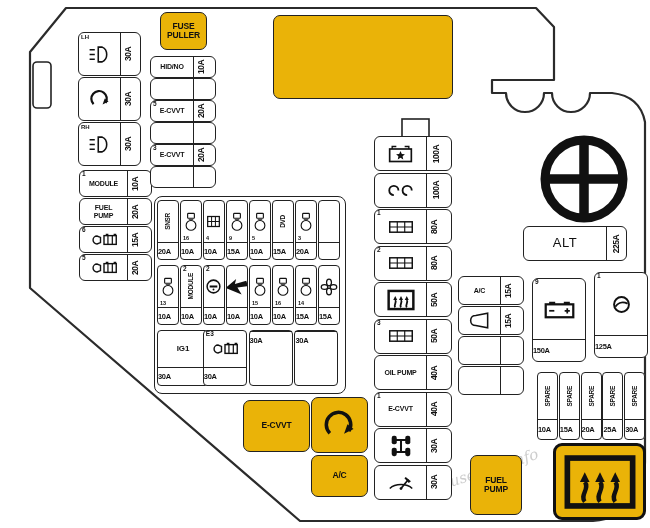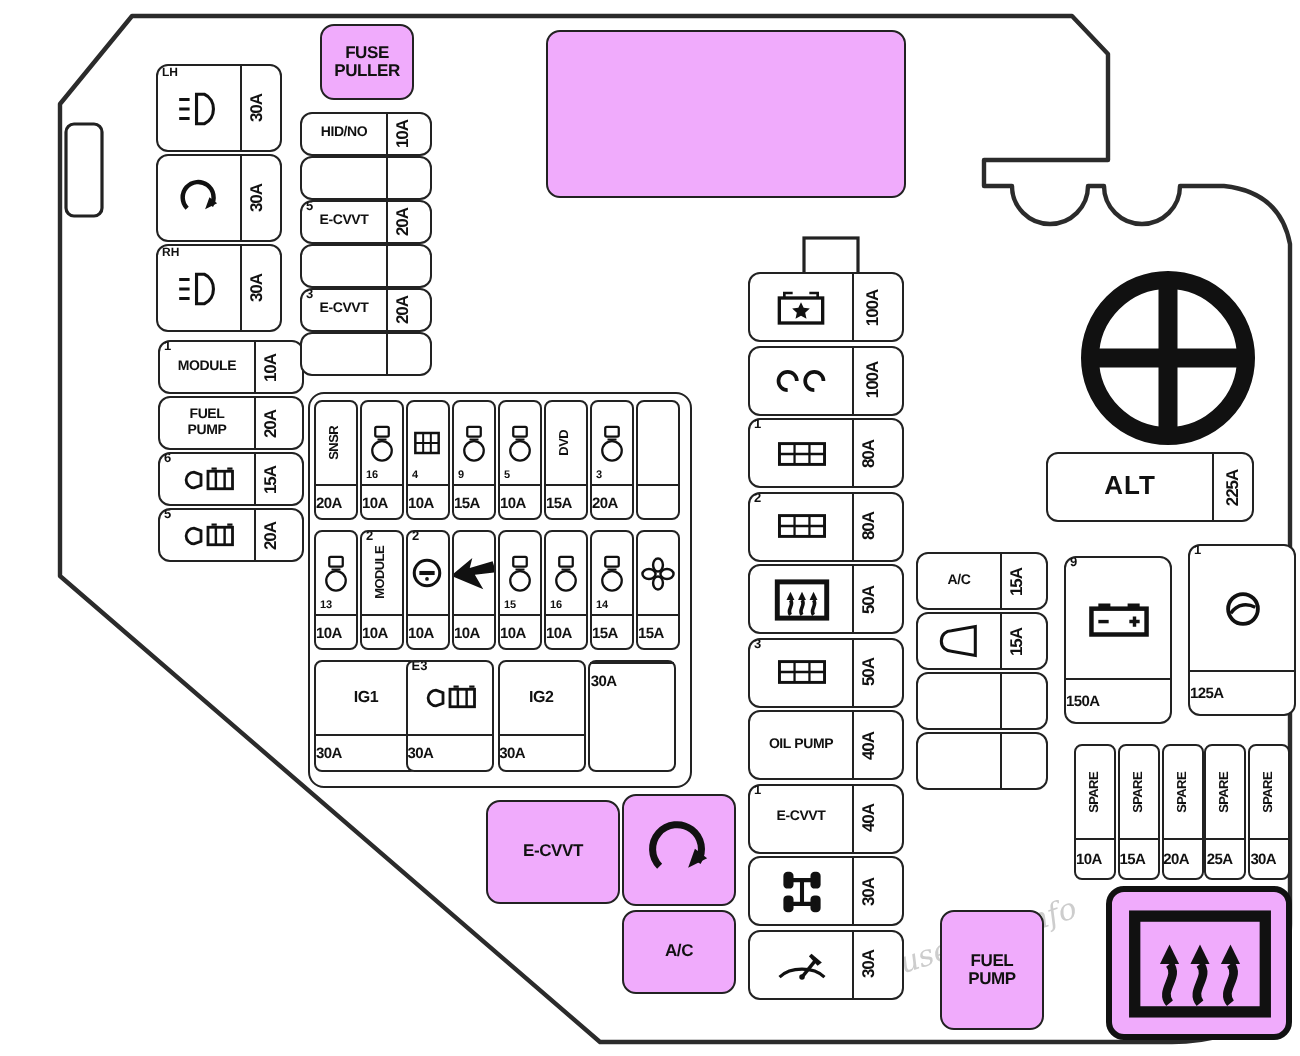--- a/index.html
+++ b/index.html
@@ -11,27 +11,27 @@
   .fuse.sm{border-width:1.3px;border-radius:4px;}
   .fuse.bottom{flex-direction:column;}
   .fc{flex:1;position:relative;display:flex;align-items:center;justify-content:center;overflow:hidden;}
   .amp{display:flex;align-items:center;justify-content:flex-start;box-sizing:border-box;}
   .side>.amp{border-left:1.2px solid #222;}
   .bottom>.amp{border-top:1.2px solid #222;}
   .rot{transform:rotate(-90deg);font-size:8.5px;font-weight:700;letter-spacing:-0.5px;white-space:nowrap;}
   .aTxt{font-size:7.5px;font-weight:700;letter-spacing:-0.3px;}
   .lbl{font-size:7px;font-weight:700;text-align:center;line-height:1.1;letter-spacing:-0.2px;white-space:pre-line;}
   .lbl.big{font-size:8px;}
-  .lbl.huge{font-size:13px;font-weight:700;letter-spacing:0.5px;}
+  .lbl.huge{font-size:13px;font-weight:400;letter-spacing:0.5px;}
   .vlbl{writing-mode:vertical-rl;transform:rotate(180deg);font-size:6.5px;font-weight:700;letter-spacing:-0.3px;}
   .sup{position:absolute;top:0;left:2px;font-size:6.5px;font-weight:700;line-height:1;}
   .sub{position:absolute;bottom:1px;left:2px;font-size:5.5px;font-weight:700;line-height:1;}
   .corner{position:absolute;top:1px;left:2px;font-size:6px;font-weight:700;line-height:1;}
   .ic{display:flex;align-items:center;justify-content:center;}
-  .relay{position:absolute;border:1.7px solid #222;border-radius:7px;background:#f0abfc;
+  .relay{position:absolute;border:1.7px solid #222;border-radius:7px;background:#eab308;
          display:flex;align-items:center;justify-content:center;box-sizing:border-box;position:absolute;}
   .relay .lbl{font-size:8.5px;}
   .bold-box{border:3px solid #111;border-radius:9px;}
   #watermark{position:absolute;left:436px;top:450px;width:170px;transform:rotate(-18deg);
              font-family:"DejaVu Serif",serif;font-style:italic;font-size:15px;color:#cdcdcd;}
 </style>
 </head>
 <body>
 
 <div id="stage">
@@ -415,23 +415,20 @@
               <path d="M21.5 3v10M26.5 3v10" stroke="#111" stroke-width="1.4"></path>
               <path d="M19 1.5h3M28 1.5h3" stroke="#111" stroke-width="1.4"></path>
             </svg>
           </span>
         </div>
         <div class="amp" style="height: 18px;">
           <span class="aTxt">30A</span>
         </div>
       </div>
       <div class="fuse bottom sm" style="left: 248.6px; top: 330px; width: 44px; height: 56px;">
-        <div class="fc">
-          <span class="lbl big">IG2</span>
-        </div>
         <div class="amp" style="height: 18px;">
           <span class="aTxt">30A</span>
         </div>
       </div>
       <div class="fuse bottom sm" style="left: 294.4px; top: 330px; width: 44px; height: 56px;">
         <div class="amp" style="height: 18px;">
           <span class="aTxt">30A</span>
         </div>
       </div>
       <div class="fuse side" style="left: 374px; top: 136px; width: 78px; height: 35px;">

